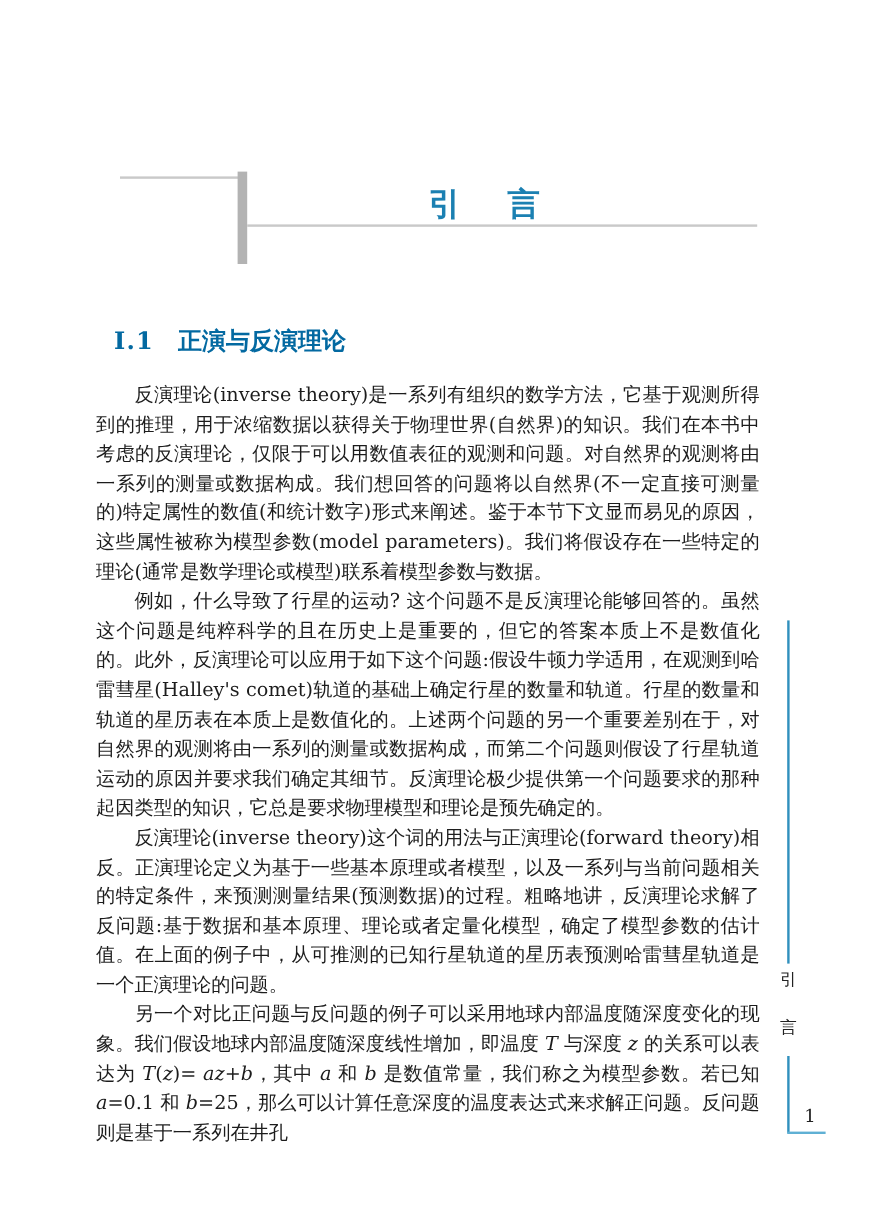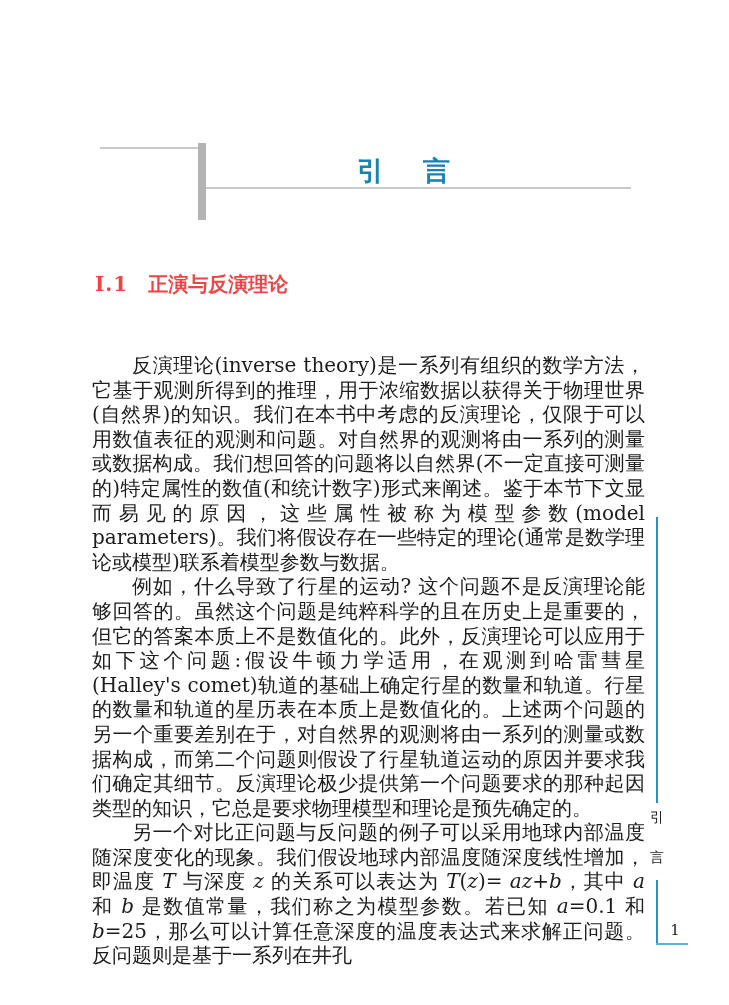--- a/index.html
+++ b/index.html
@@ -58,38 +58,37 @@
     color: #1b80b2;
   }
   
   .section-heading {
     position: absolute;
     left: 95px;
     top: 271px;
     font-size: 20px;
     line-height: 26px;
     font-weight: bold;
-    color: #ef4444;
+    color: #0369a1;
     white-space: nowrap;
   }
   .sec-num {
     letter-spacing: 1px;
     margin-right: 20px;
   }
   
   .body-text {
     position: absolute;
-    left: 92px;
+    left: 80px;
     top: 317px;
     width: 553px;
-    font-size: 20px;
+    font-size: 16px;
     line-height: 24.6px;
     text-align: justify;
     text-justify: inter-ideograph;
-    margin-top: 36px;
   }
   .body-text p {
     margin: 0;
     padding: 0;
     text-indent: 2em;
   }
   .body-text .var {
     font-style: italic;
   }
   
@@ -155,20 +154,21 @@
     <span>言</span>
   </div>
 
   <div class="section-heading">
     <span class="sec-num">I.1</span><span class="sec-title">正演与反演理论</span>
   </div>
 
   <div class="body-text" id="body-text">
       <p><span>反演理论(inverse theory)是一系列有组织的数学方法，它基于观测所得到的推理，用于浓缩数据以获得关于物理世界(自然界)的知识。我们在本书中考虑的反演理论，仅限于可以用数值表征的观测和问题。对自然界的观测将由一系列的测量或数据构成。我们想回答的问题将以自然界(不一定直接可测量的)特定属性的数值(和统计数字)形式来阐述。鉴于本节下文显而易见的原因，这些属性被称为模型参数(model parameters)。我们将假设存在一些特定的理论(通常是数学理论或模型)联系着模型参数与数据。</span></p>
       <p><span>例如，什么导致了行星的运动? 这个问题不是反演理论能够回答的。虽然这个问题是纯粹科学的且在历史上是重要的，但它的答案本质上不是数值化的。此外，反演理论可以应用于如下这个问题:假设牛顿力学适用，在观测到哈雷彗星(Halley's comet)轨道的基础上确定行星的数量和轨道。行星的数量和轨道的星历表在本质上是数值化的。上述两个问题的另一个重要差别在于，对自然界的观测将由一系列的测量或数据构成，而第二个问题则假设了行星轨道运动的原因并要求我们确定其细节。反演理论极少提供第一个问题要求的那种起因类型的知识，它总是要求物理模型和理论是预先确定的。</span></p>
+      <p><span>反演理论(inverse theory)这个词的用法与正演理论(forward theory)相反。正演理论定义为基于一些基本原理或者模型，以及一系列与当前问题相关的特定条件，来预测测量结果(预测数据)的过程。粗略地讲，反演理论求解了反问题:基于数据和基本原理、理论或者定量化模型，确定了模型参数的估计值。在上面的例子中，从可推测的已知行星轨道的星历表预测哈雷彗星轨道是一个正演理论的问题。</span></p>
       <p><span>另一个对比正问题与反问题的例子可以采用地球内部温度随深度变化的现象。我们假设地球内部温度随深度线性增加，即温度 </span><span class="var">T</span><span> 与深度 </span><span class="var">z</span><span> 的关系可以表达为 </span><span class="var">T</span><span>(</span><span class="var">z</span><span>)= </span><span class="var">az</span><span>+</span><span class="var">b</span><span>，其中 </span><span class="var">a</span><span> 和 </span><span class="var">b</span><span> 是数值常量，我们称之为模型参数。若已知 </span><span class="var">a</span><span>=0.1 和 </span><span class="var">b</span><span>=25，那么可以计算任意深度的温度表达式来求解正问题。反问题则是基于一系列在井孔</span></p>
     </div>
 
   <div class="side-line-top"></div>
 
   <div class="side-label">
     <span>引</span>
     <span>言</span>
   </div>
 

